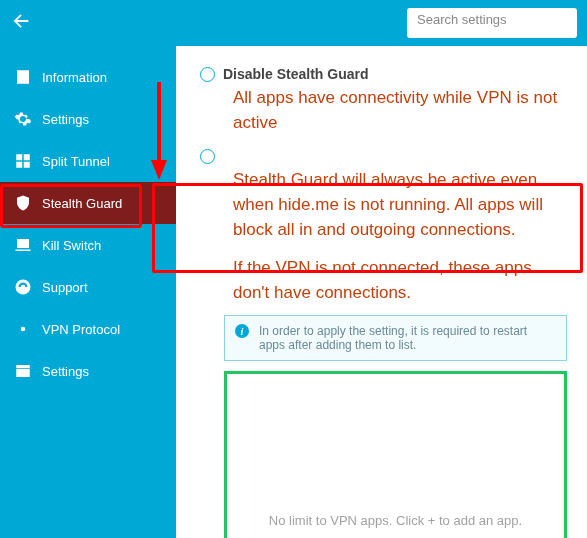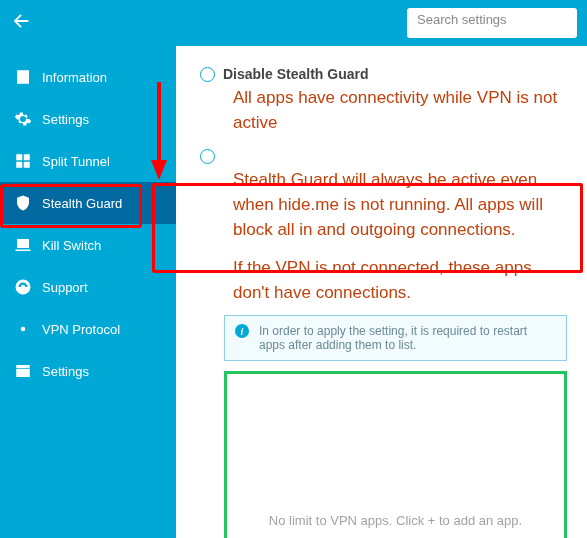--- a/index.html
+++ b/index.html
@@ -48,21 +48,21 @@
   }
   .nav-item {
     display: flex;
     align-items: center;
     gap: 10px;
     padding: 12px 14px;
     font-size: 13px;
     cursor: pointer;
   }
   .nav-item.active {
-    background: #0369a1;
+    background: #7f1d1d;
   }
   .nav-item .nicon { width: 18px; height: 18px; fill: #fff; flex: 0 0 18px; }
   .main {
     flex: 1;
     padding: 20px 20px 10px 24px;
     position: relative;
   }
   .option { margin-bottom: 14px; }
   .option-head { display: flex; align-items: center; gap: 8px; }
   .radio {

